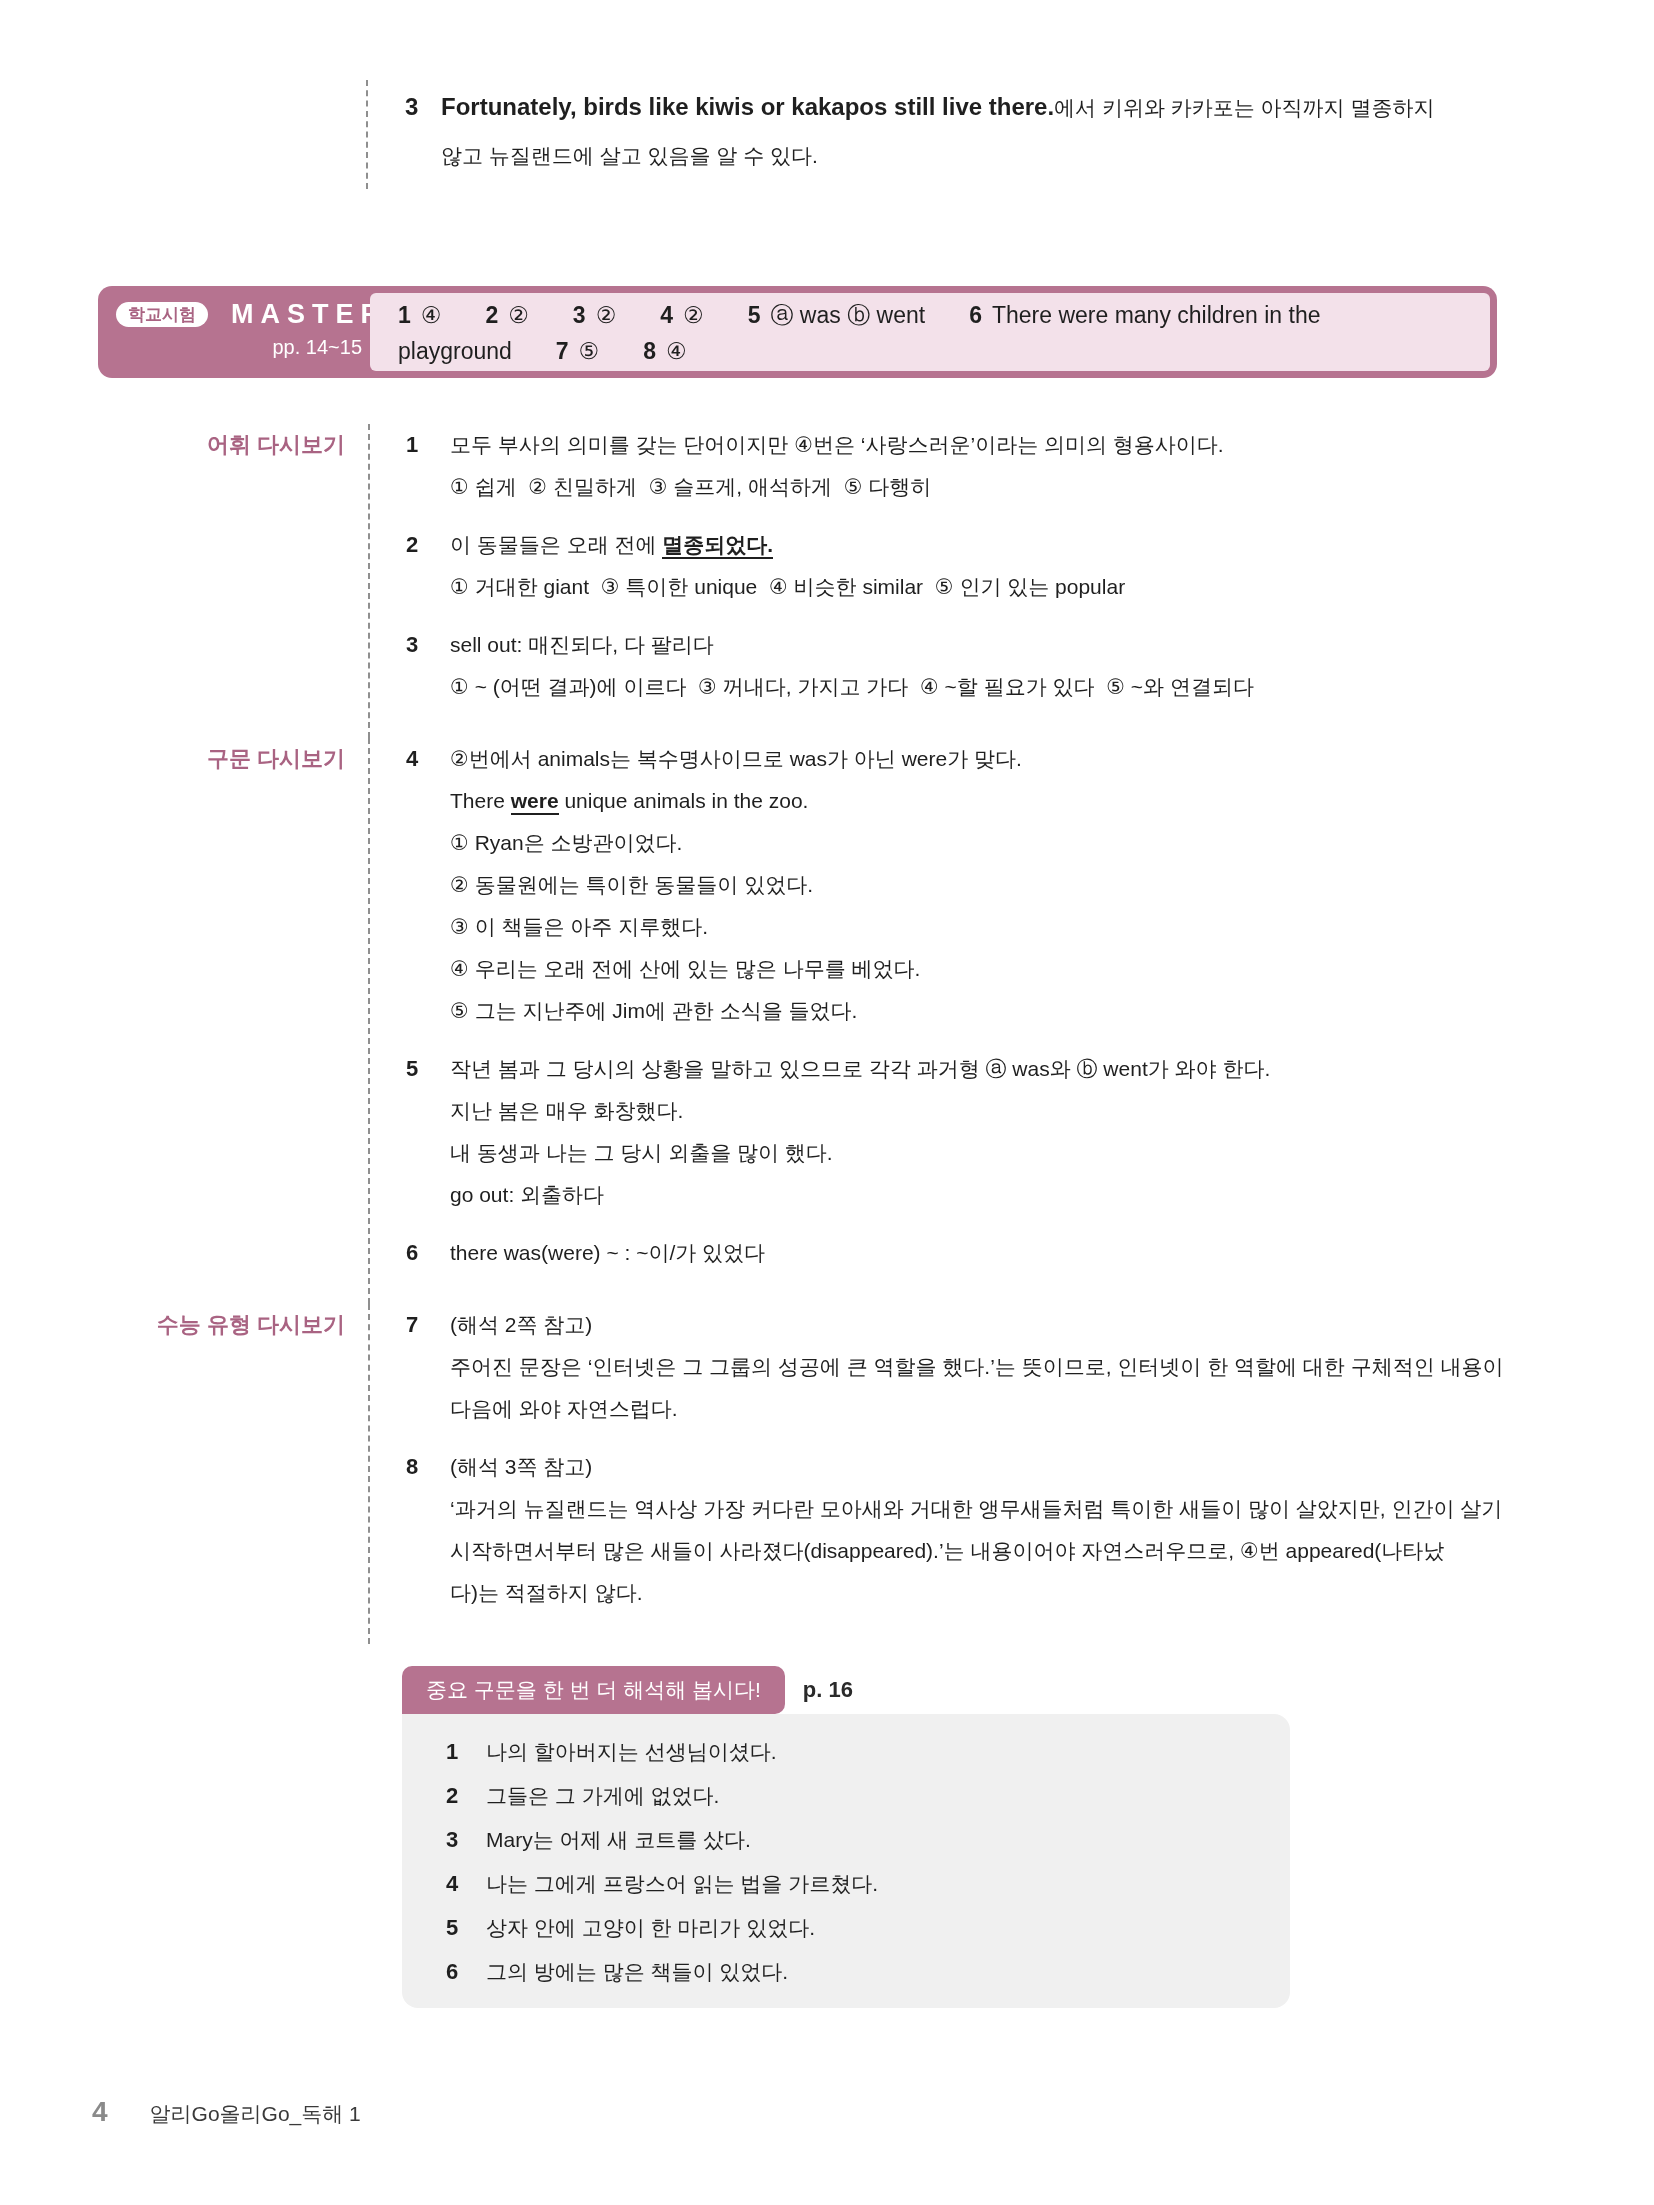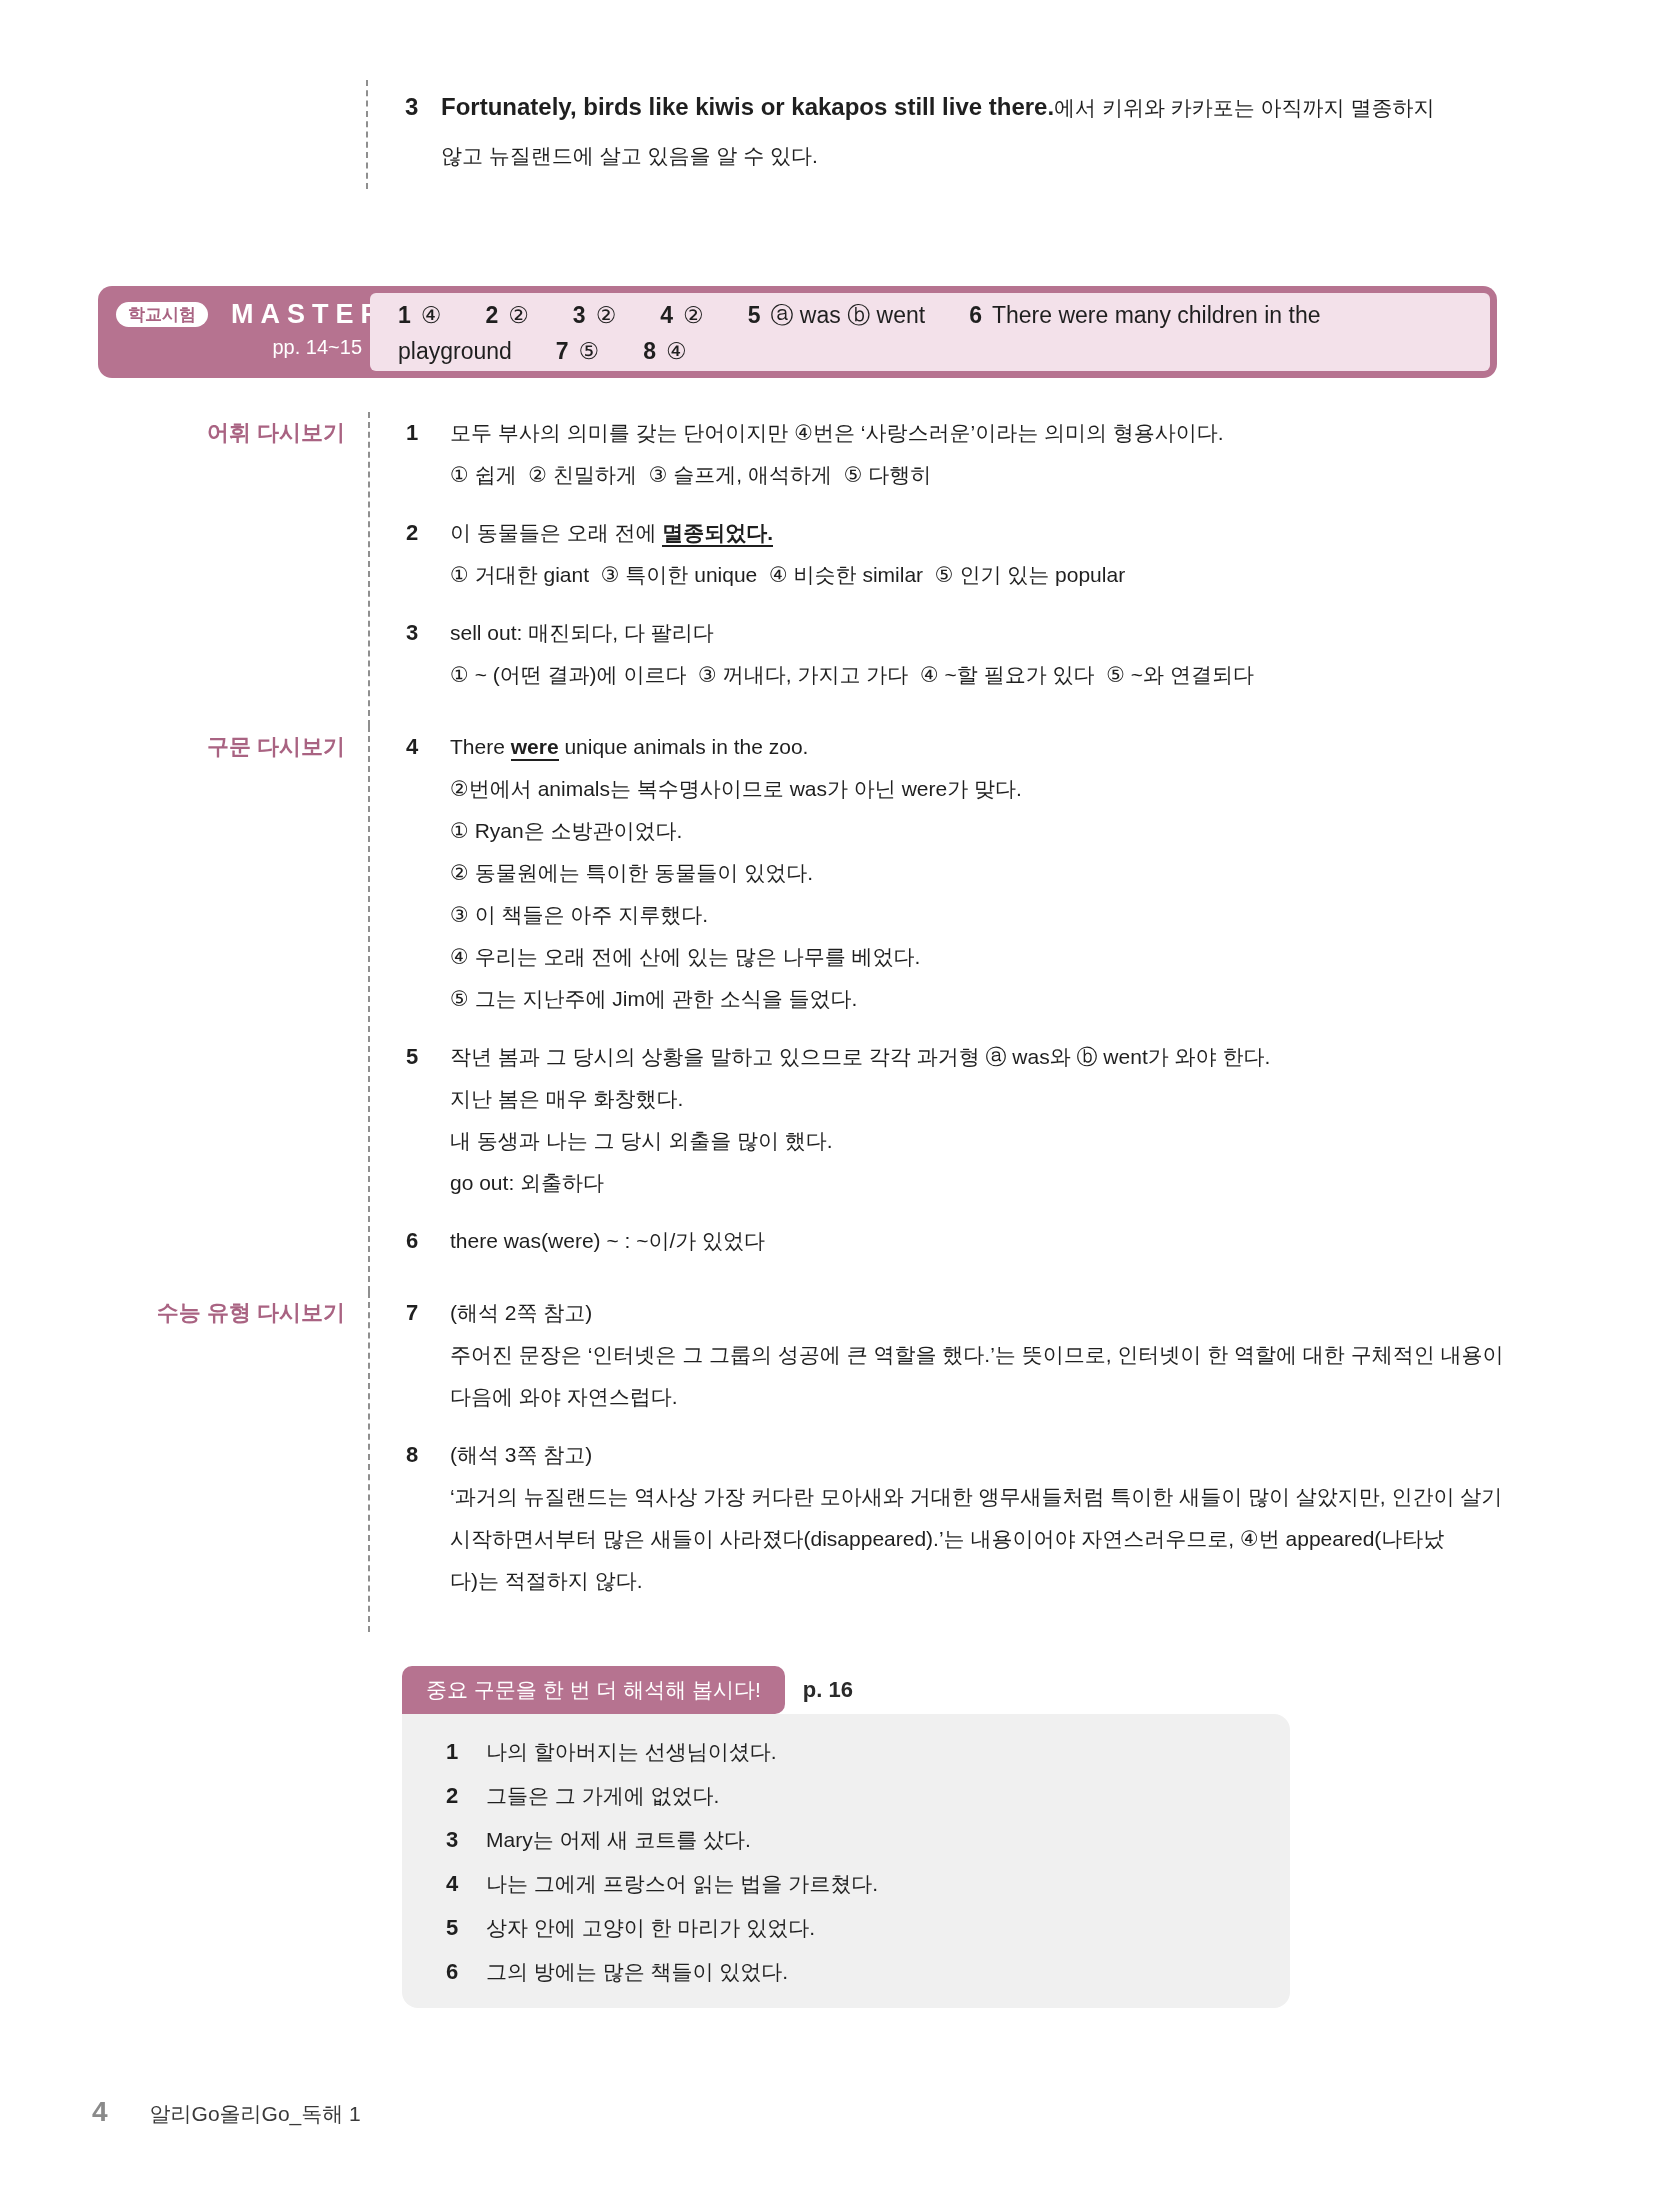--- a/index.html
+++ b/index.html
@@ -33,21 +33,21 @@
   .master-pages{font-size:20px;text-align:right;margin-top:6px;padding-right:10px;}
   .master-panel{position:absolute;left:272px;top:7px;right:7px;bottom:7px;
     background:var(--accent-light);border-radius:6px;padding:4px 28px;
     font-size:23px;line-height:36px;}
   .grp{display:inline;white-space:nowrap;margin-right:44px;}
   .grp.wide{white-space:normal;}
   .grp .q{font-weight:700;margin-right:10px;}
   .grp .a{font-weight:400;}
 
   
-  .review{position:absolute;left:0;top:412px;width:1654px;}
+  .review{position:absolute;left:0;top:424px;width:1654px;}
   .sec-row{display:flex;}
   .sec-label{width:368px;flex:none;text-align:right;padding-right:23px;
     color:var(--accent-deep);font-weight:700;font-size:22px;line-height:42px;}
   .sec-content{border-left:2px dashed #8f8f8f;padding:0 0 30px 36px;width:1250px;}
   .item{display:flex;margin-bottom:16px;}
   .item:last-child{margin-bottom:0;}
   .item .no{font-weight:700;font-size:22px;width:44px;flex:none;line-height:42px;}
   .lines{font-size:21px;line-height:42px;}
   .lines .line{white-space:pre-wrap;}
   .useg{border-bottom:2px solid #1f1f1f;padding-bottom:1px;font-weight:bold;}
@@ -121,22 +121,22 @@
         </div>
       </div>
     </div>
 
     <div class="sec-row">
       <div class="sec-label">구문 다시보기</div>
       <div class="sec-content">
         <div class="item">
           <span class="no">4</span>
           <div class="lines">
+            <div class="line"><span>②번에서 animals는 복수명사이므로 was가 아닌 were가 맞다.</span></div>
             <div class="line"><span>There </span><span class="useg">were</span><span> unique animals in the zoo.</span></div>
-            <div class="line"><span>②번에서 animals는 복수명사이므로 was가 아닌 were가 맞다.</span></div>
             <div class="line"><span>① Ryan은 소방관이었다.</span></div>
             <div class="line"><span>② 동물원에는 특이한 동물들이 있었다.</span></div>
             <div class="line"><span>③ 이 책들은 아주 지루했다.</span></div>
             <div class="line"><span>④ 우리는 오래 전에 산에 있는 많은 나무를 베었다.</span></div>
             <div class="line"><span>⑤ 그는 지난주에 Jim에 관한 소식을 들었다.</span></div>
           </div>
         </div>
         <div class="item">
           <span class="no">5</span>
           <div class="lines">

